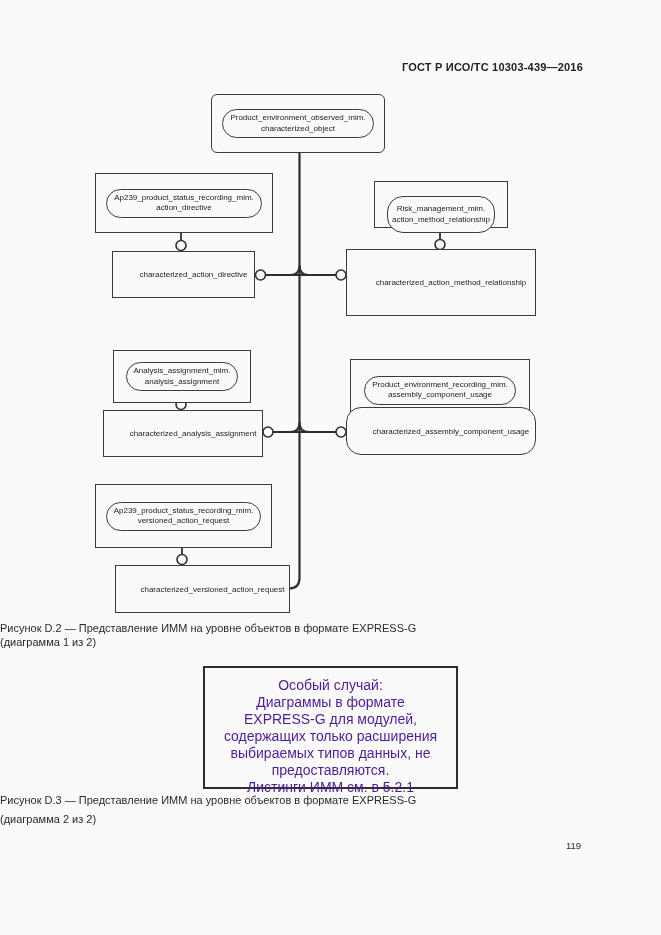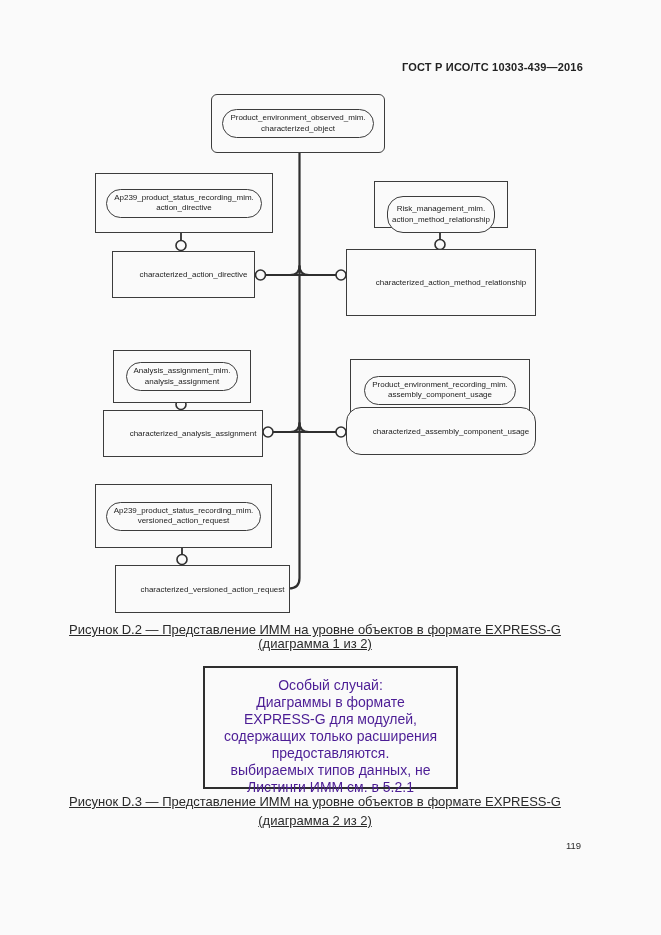--- a/index.html
+++ b/index.html
@@ -18,21 +18,21 @@
   }
   .stadium{
     border:1.4px solid #3c3c3c;border-radius:16px;background:#fafafa;
     padding:3px 7px;text-align:center;font-size:8px;line-height:10.5px;color:#1c1c1c;
   }
   .entity-box{
     position:absolute;border:1.4px solid #3c3c3c;background:#fafafa;
     display:flex;align-items:center;justify-content:center;
     font-size:8px;text-align:center;z-index:2;box-sizing:border-box;color:#1c1c1c;padding-left:20px;
   }
-  .caption{position:absolute;left:0;width:630px;text-align:center;font-size:13px;color:#2a2a2a;text-decoration:underline;}
+  .caption{position:absolute;left:0;width:630px;text-align:left;font-size:11px;color:#2a2a2a;}
   .special-box{
     position:absolute;left:203px;top:666px;width:255px;height:123px;
     border:2px solid #2e2e2e;background:#fafafa;box-sizing:border-box;
     text-align:center;font-size:14px;line-height:17px;padding-top:9px;color:#4c1d95;z-index:2;
   }
   .page-number{position:absolute;left:566px;top:840px;font-size:9.5px;color:#2a2a2a;}
 </style>
 </head>
 <body>
 
@@ -136,22 +136,22 @@
   </div>
 
   <div class="caption" style="top:622px;">Рисунок D.2 — Представление ИММ на уровне объектов в формате EXPRESS-G</div>
   <div class="caption" style="top:636px;">(диаграмма 1 из 2)</div>
 
   <div class="special-box">
     <div>Особый случай:</div>
     <div>Диаграммы в формате</div>
     <div>EXPRESS-G для модулей,</div>
     <div>содержащих только расширения</div>
+    <div>выбираемых типов данных, не</div>
     <div>предоставляются.</div>
-    <div>выбираемых типов данных, не</div>
     <div>Листинги ИММ см. в 5.2.1</div>
   </div>
 
   <div class="caption" style="top:794px;">Рисунок D.3 — Представление ИММ на уровне объектов в формате EXPRESS-G</div>
   <div class="caption" style="top:813px;">(диаграмма 2 из 2)</div>
 
   <div class="page-number">119</div>
 
 </div>
 

